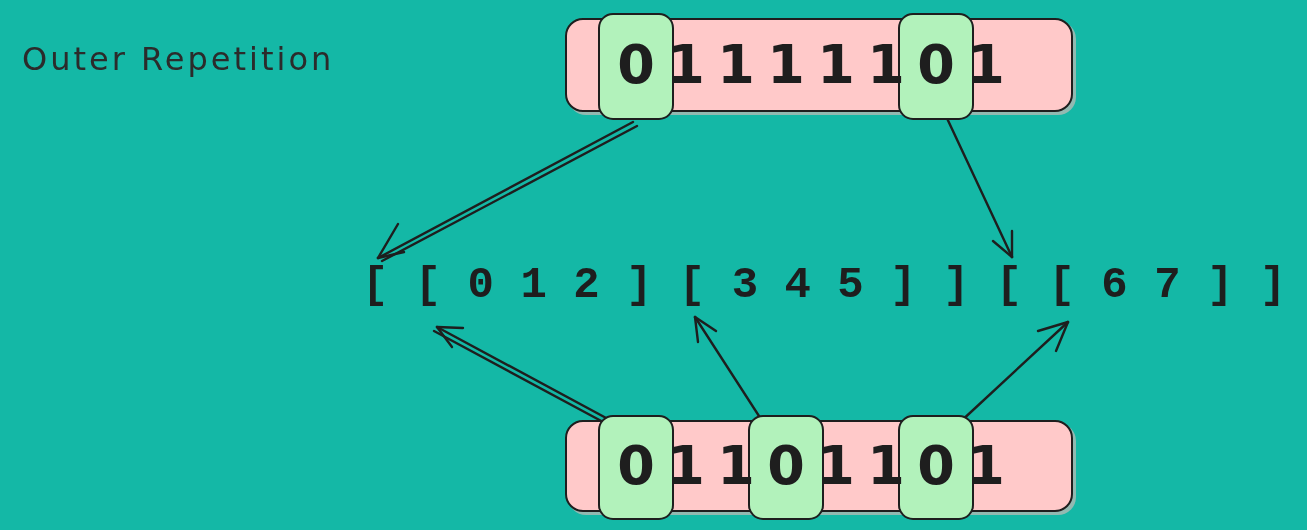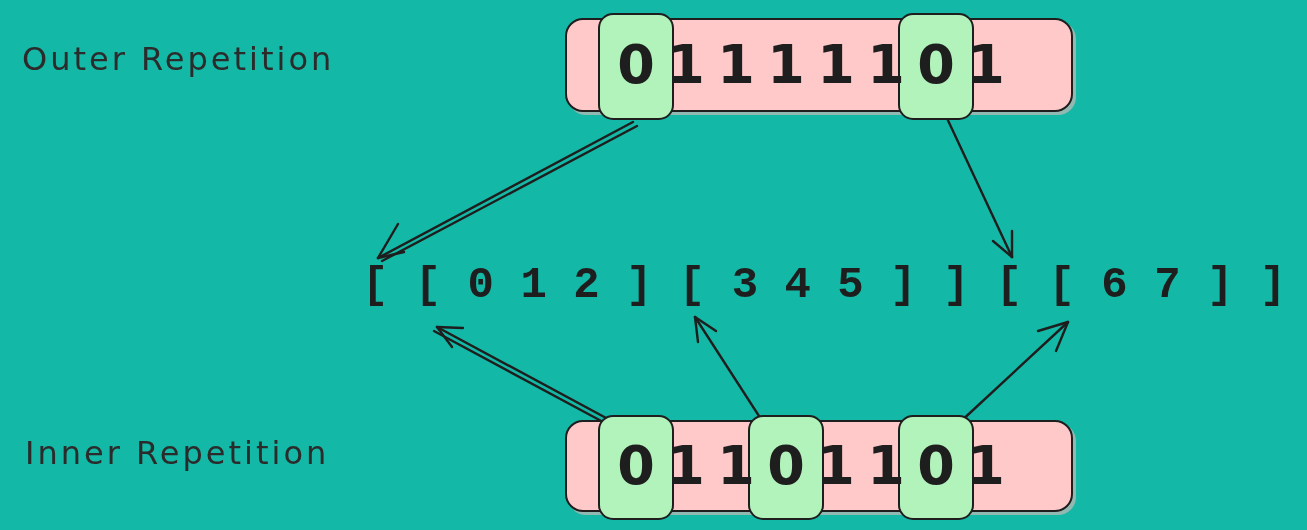--- a/index.html
+++ b/index.html
@@ -104,21 +104,20 @@
     fill: none;
     stroke-linecap: round;
   }
 </style>
 </head>
 <body>
 
 <div class="canvas">
 
   <div class="label outer-label">Outer Repetition</div>
-  <div class="label inner-label">Inner Repetition</div>
 
   <div class="seq-box outer-box">
     <div class="cell green">
         <span class="hl"></span>
         <span class="digit">0</span>
       </div>
     <div class="cell">
         <span class="digit">1</span>
       </div>
     <div class="cell">

